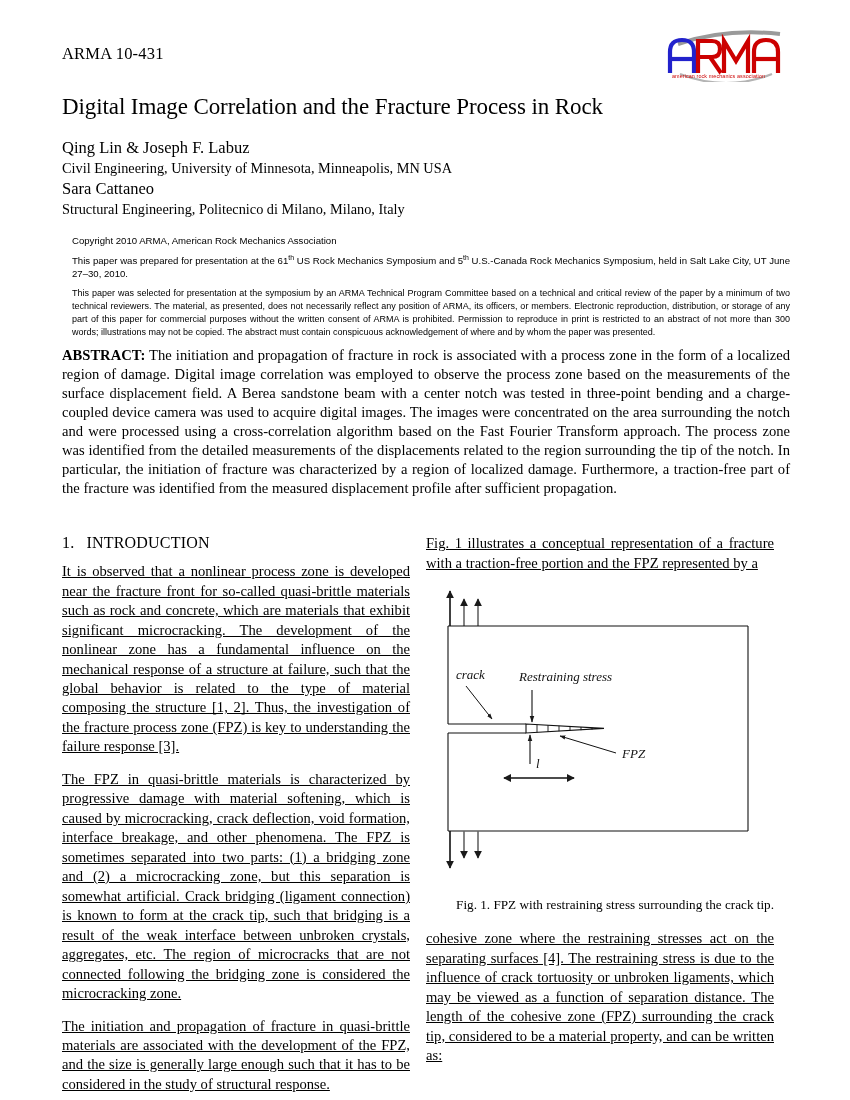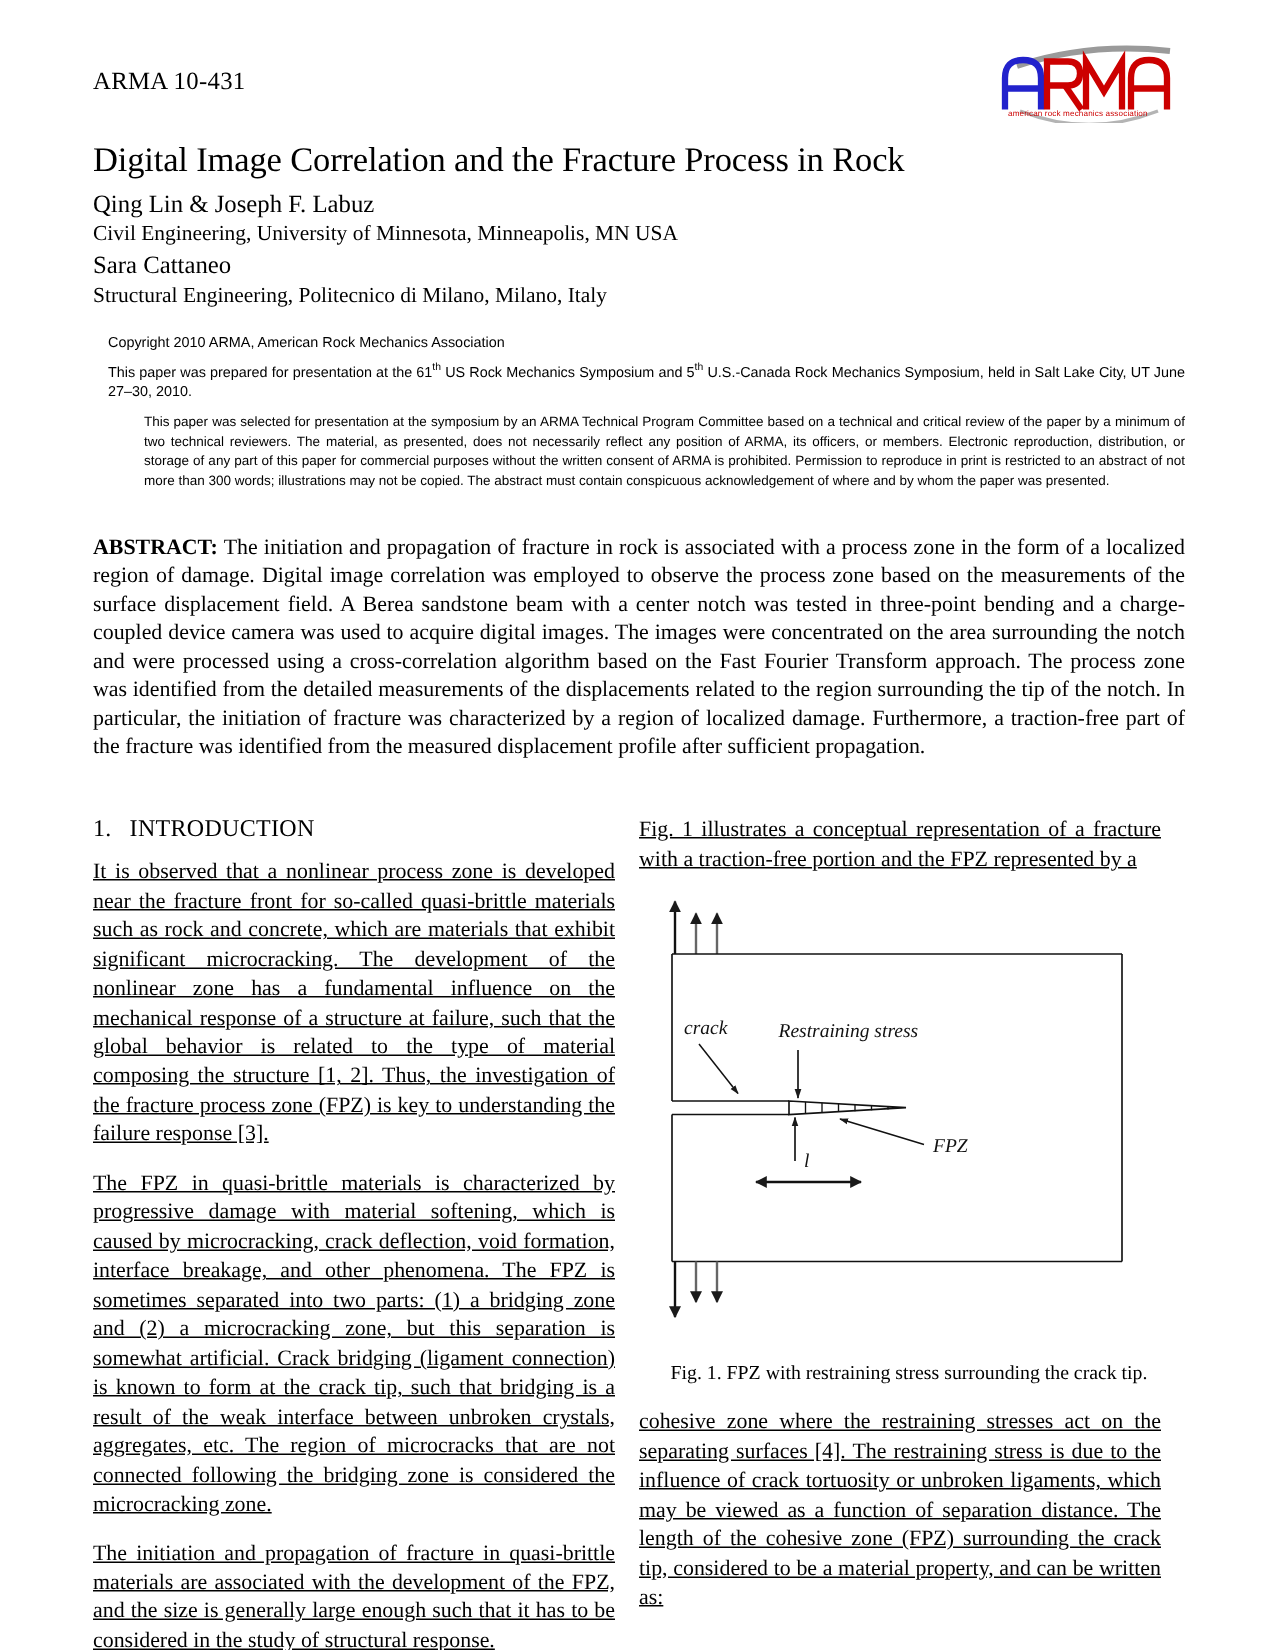--- a/index.html
+++ b/index.html
@@ -52,21 +52,21 @@
   .title {
     font-family: "Liberation Serif", serif;
     font-weight: normal;
     font-size: 23px;
     letter-spacing: -0.1px;
     margin: 6px 0 0 0;
     line-height: 1.15;
   }
 
   .authors {
-    margin-top: 5px;
+    margin-top: 17px;
   }
   .author-line {
     font-size: 16.5px;
     line-height: 1.32;
   }
   .affil-line {
     font-size: 14.3px;
     line-height: 1.32;
   }
 
@@ -79,27 +79,26 @@
     font-size: 9.6px;
     line-height: 1.38;
     text-align: justify;
   }
   .copyright-block p { margin: 0 0 7px 0; }
   .copyright-block p.tight { margin-bottom: 7px; }
   .copyright-block .disclaimer {
     font-size: 9.0px;
     line-height: 1.42;
     margin-bottom: 0;
-    margin-left: 24px;
   }
   sup { font-size: 0.72em; vertical-align: super; line-height: 0; }
 
   
   .abstract {
-    margin-top: 30px;
+    margin-top: 8px;
     font-size: 14.6px;
     line-height: 1.30;
     text-align: justify;
   }
   .abstract .lbl { font-weight: bold; }
 
   
   .columns {
     margin-top: 36px;
     display: flex;
@@ -120,21 +119,21 @@
     text-align: justify;
     margin: 0 0 13px 0;
     text-decoration: underline;
   }
   .body-text:last-child { margin-bottom: 0; }
 
   .fig-caption {
     font-size: 13.2px;
     line-height: 1.3;
     margin: 10px 0 16px 12px;
-    text-align: center;
+    text-align: right;
   }
 
   
   .figure-wrap {
     margin: 10px 0 0 0;
   }
   .figure-wrap svg { display: block; }
 </style>
 </head>
 <body>

